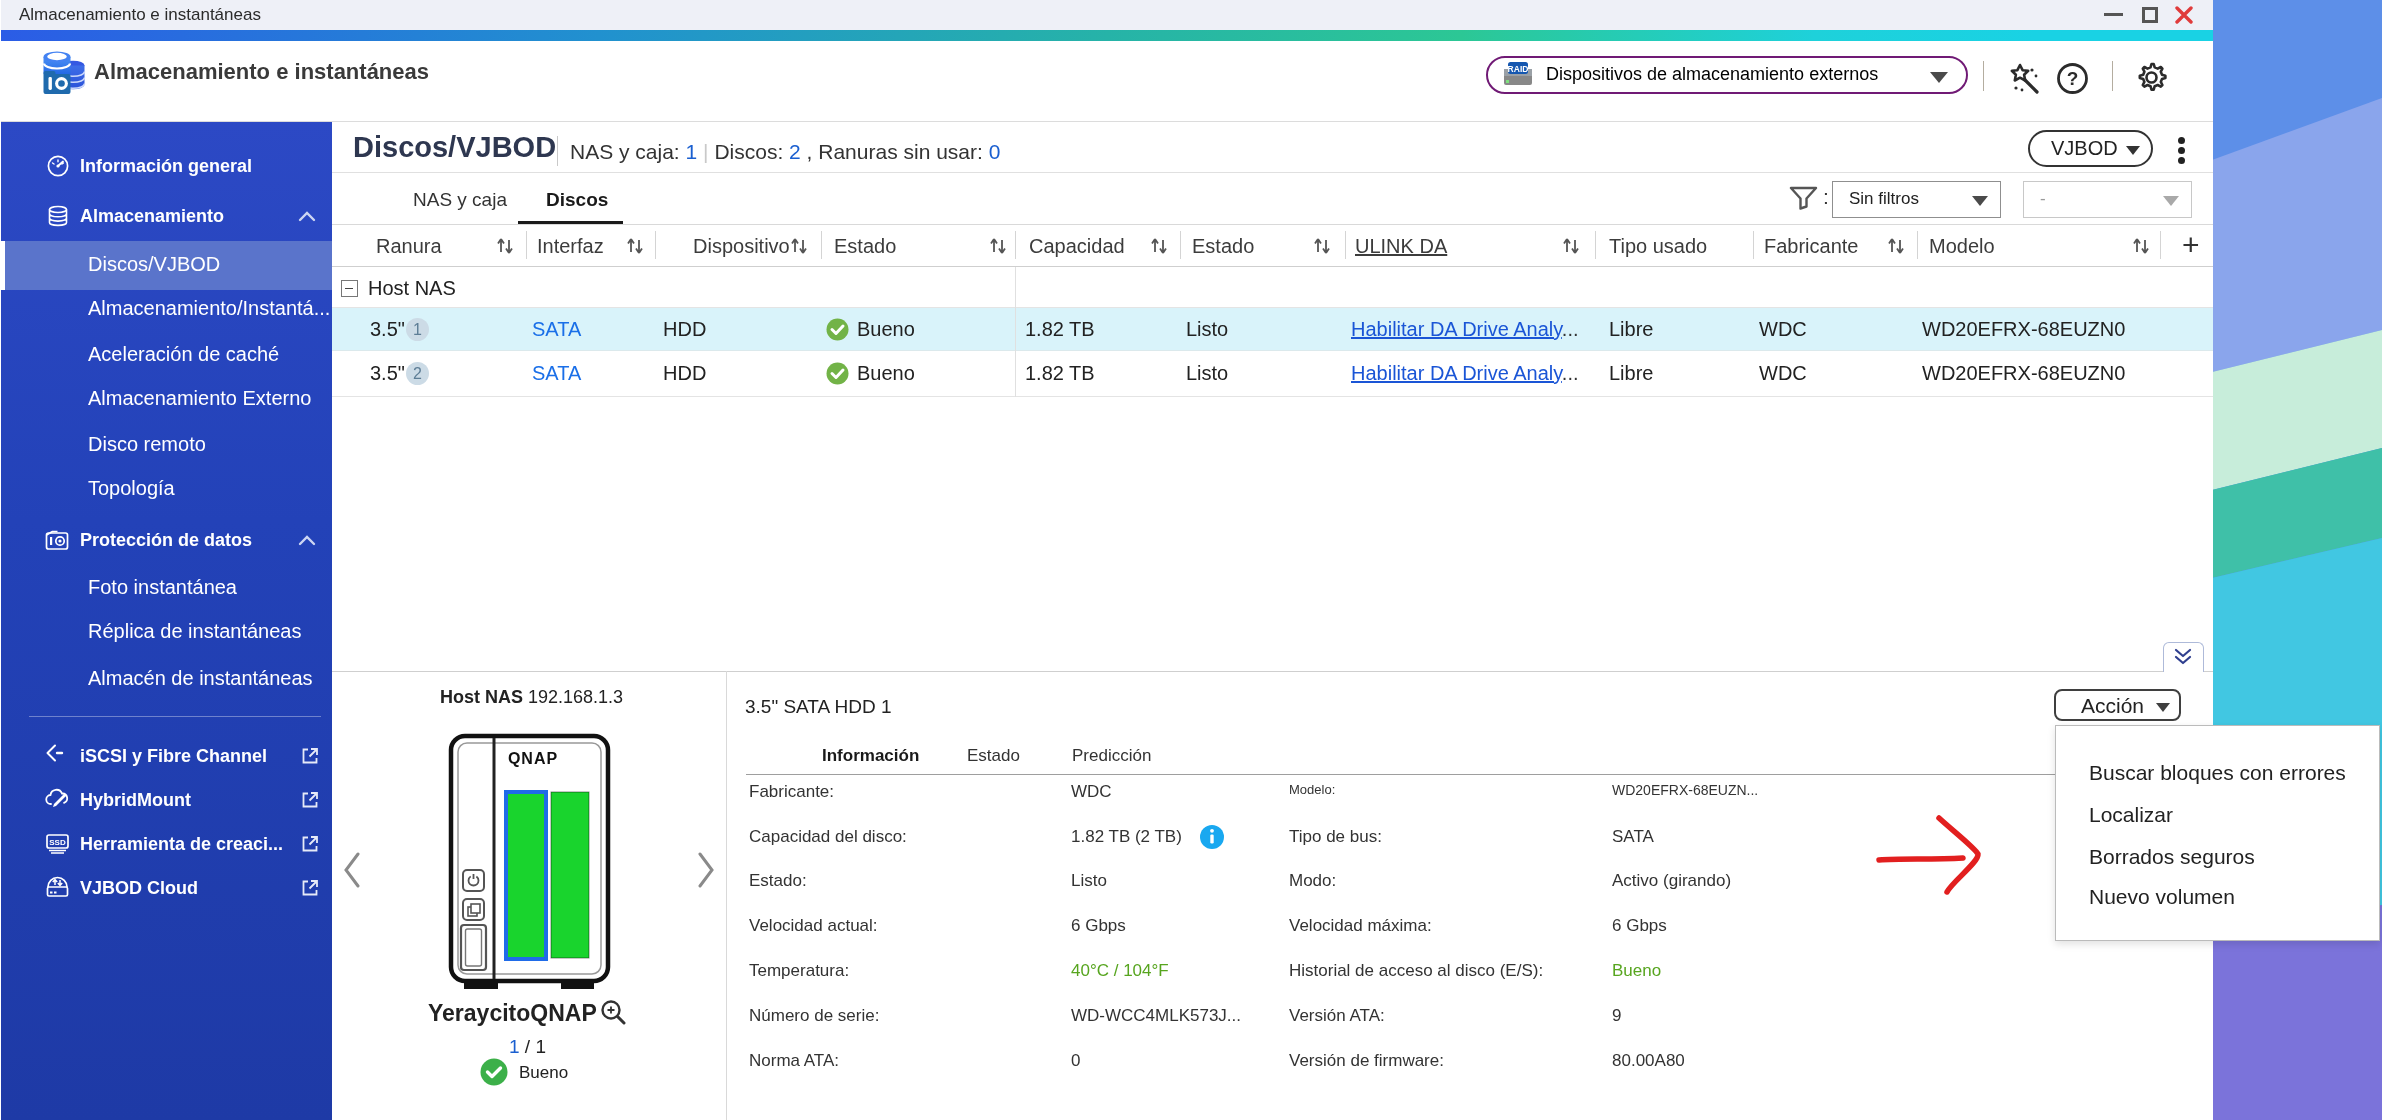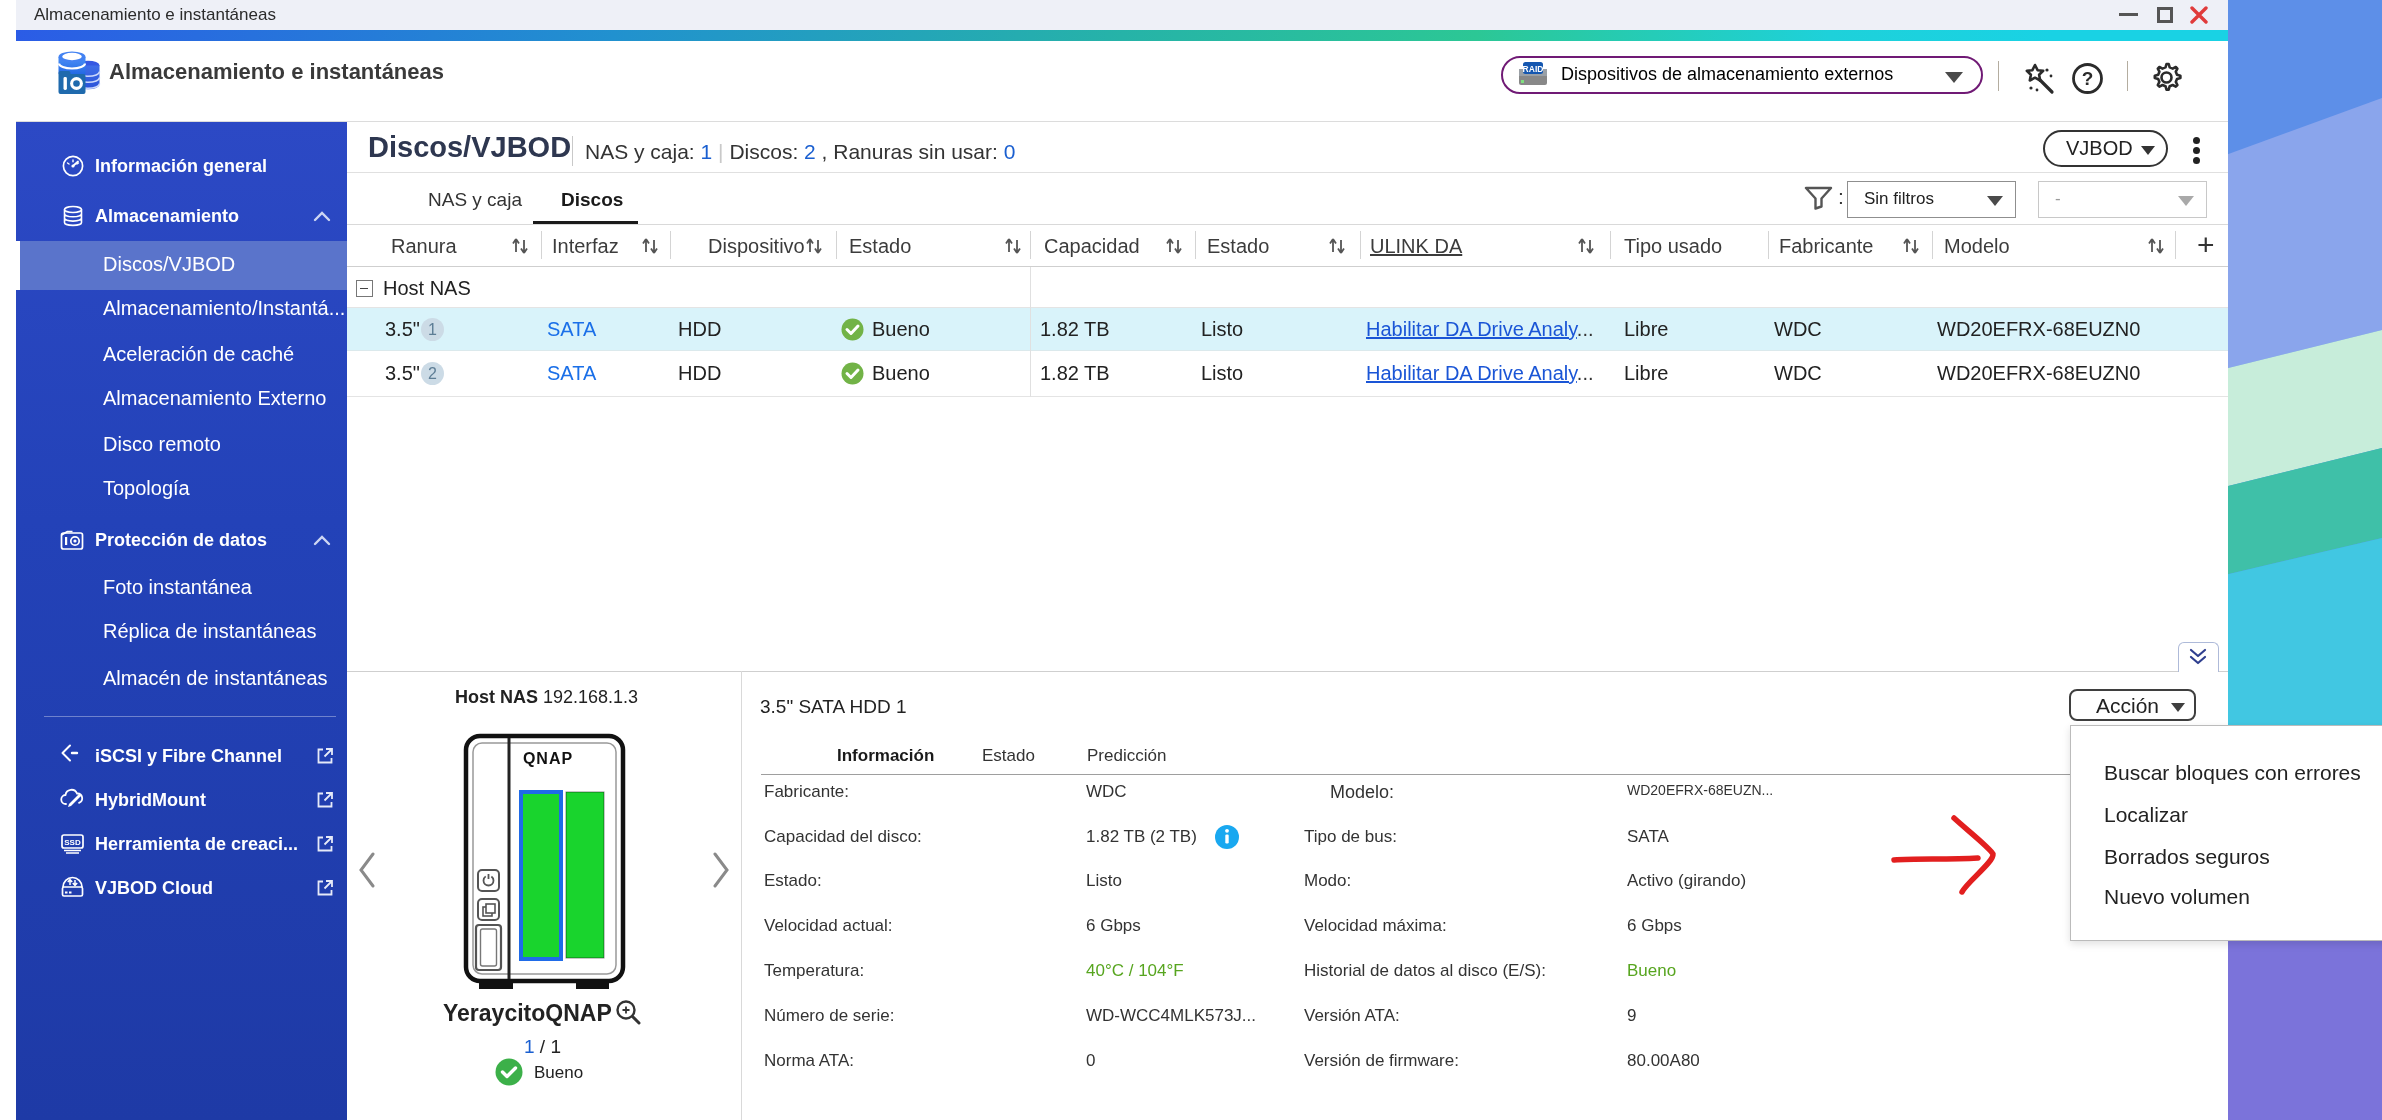--- a/index.html
+++ b/index.html
@@ -14,21 +14,21 @@
 
 <svg class="abs" style="left:2212px; top:0; width:170px; height:1120px" viewBox="0 0 170 1120" preserveAspectRatio="none">
   <rect x="0" y="0" width="170" height="1120" fill="#5d8fe8"></rect>
   <polygon points="0,160 170,98 170,330 0,372" fill="#8aa5ec"></polygon>
   <polygon points="0,372 170,330 170,448 0,490" fill="#c7edda"></polygon>
   <polygon points="0,490 170,448 170,538 0,578" fill="#3fc0a8"></polygon>
   <polygon points="0,578 170,538 170,905 0,938" fill="#41c7e2"></polygon>
   <polygon points="0,938 170,905 170,1120 0,1120" fill="#7b73da"></polygon>
 </svg>
 
-<div class="abs" id="window" style="left:16px; top:0; width:2212px; height:1120px; background:#fff;">
+<div class="abs" id="window" style="left:1px; top:0; width:2212px; height:1120px; background:#fff;">
 
   <div class="abs" style="left:0; top:0; width:2212px; height:30px; background:#eef0f7;">
     <div class="abs" style="left:18px; top:5px; font-size:17px; color:#2b2b2b;">Almacenamiento e instantáneas</div>
     <div class="abs" style="left:2103px; top:13px; width:19px; height:3px; background:#555;"></div>
     <div class="abs" style="left:2141px; top:7px; width:16px; height:16px; border:3px solid #555;"></div>
     <svg class="abs" style="left:2174px; top:6px;" width="18" height="18" viewBox="0 0 18 18">
         <path d="M2 2 L16 16 M16 2 L2 16" stroke="#e03b3b" stroke-width="3.4" stroke-linecap="round"></path>
       </svg>
   </div>
 
@@ -402,29 +402,29 @@
       <div class="abs" style="left:739px; top:749px; font-size:17px;">Listo</div>
     <div class="abs" style="left:417px; top:794px; font-size:17px;">Velocidad actual:</div>     
       <div class="abs" style="left:739px; top:794px; font-size:17px;">6 Gbps</div>
     <div class="abs" style="left:417px; top:839px; font-size:17px;">Temperatura:</div>          
       <div class="abs" style="left:739px; top:839px; font-size:17px; color:#57a51f;">40°C / 104°F</div>
     <div class="abs" style="left:417px; top:884px; font-size:17px;">Número de serie:</div>      
       <div class="abs" style="left:739px; top:884px; font-size:17px;">WD-WCC4MLK573J...</div>
     <div class="abs" style="left:417px; top:929px; font-size:17px;">Norma ATA:</div>            
       <div class="abs" style="left:739px; top:929px; font-size:17px;">0</div>
 
-    <div class="abs" style="left:957px; top:660px; font-size:18px;margin-left:26px;">Modelo:</div>               
+    <div class="abs" style="left:957px; top:660px; font-size:13px;">Modelo:</div>               
       <div class="abs" style="left:1280px; top:660px; font-size:14px;">WD20EFRX-68EUZN...</div>
     <div class="abs" style="left:957px; top:705px; font-size:17px;">Tipo de bus:</div>          
       <div class="abs" style="left:1280px; top:705px; font-size:17px;">SATA</div>
     <div class="abs" style="left:957px; top:749px; font-size:17px;">Modo:</div>                 
       <div class="abs" style="left:1280px; top:749px; font-size:17px;">Activo (girando)</div>
     <div class="abs" style="left:957px; top:794px; font-size:17px;">Velocidad máxima:</div>     
       <div class="abs" style="left:1280px; top:794px; font-size:17px;">6 Gbps</div>
-    <div class="abs" style="left:957px; top:839px; font-size:17px;">Historial de datos al disco (E/S):</div> 
+    <div class="abs" style="left:957px; top:839px; font-size:17px;">Historial de acceso al disco (E/S):</div> 
       <div class="abs" style="left:1280px; top:839px; font-size:17px; color:#57a51f;">Bueno</div>
     <div class="abs" style="left:957px; top:884px; font-size:17px;">Versión ATA:</div>          
       <div class="abs" style="left:1280px; top:884px; font-size:17px;">9</div>
     <div class="abs" style="left:957px; top:929px; font-size:17px;">Versión de firmware:</div>  
       <div class="abs" style="left:1280px; top:929px; font-size:17px;">80.00A80</div>
 
     <div class="abs" style="left:1722px; top:567px; width:127px; height:32px; border:2px solid #3f3f3f; border-radius:8px; background:#fff;">
       <div class="abs" style="left:25px; top:3px; font-size:21px; color:#222;">Acción</div>
       <div class="abs" style="left:100px; top:12px; width:0; height:0; border-left:7px solid transparent; border-right:7px solid transparent; border-top:9px solid #3f3f3f;"></div>
     </div>

